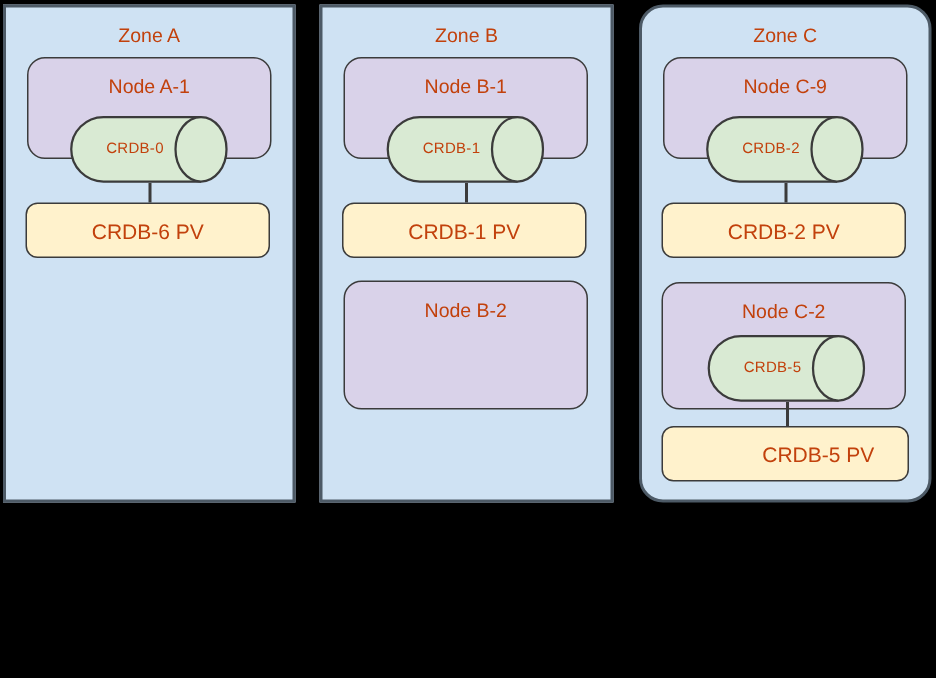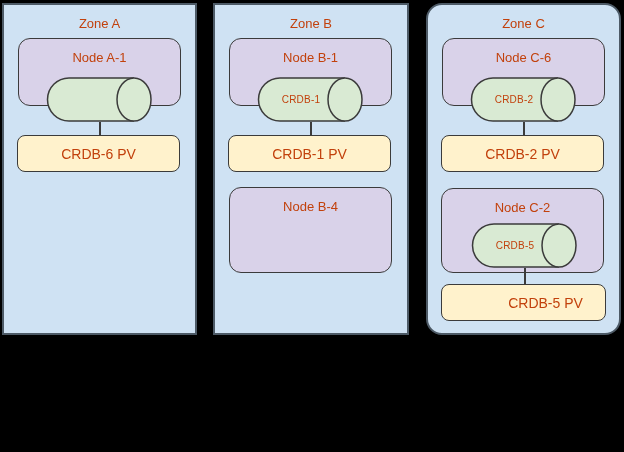--- a/index.html
+++ b/index.html
@@ -101,20 +101,21 @@
   <section class="zone zone--a">
     <div class="zone-label">Zone A</div>
 
     <div class="node nodepos-top">
       <div class="node-label">Node A-1</div>
       <div class="cyl cylpos-top">
         <svg width="106" height="45" viewBox="0 0 106 45">
           <path d="M88 1 H23 A21.5 21.5 0 0 0 23 44 H88" fill="#d9ead3" stroke="#3b3b3b" stroke-width="1.5"></path>
           <ellipse cx="88" cy="22.5" rx="17" ry="21.5" fill="#d9ead3" stroke="#3b3b3b" stroke-width="1.5"></ellipse>
         </svg>
+        <span class="cyl-label">CRDB-0</span>
       </div>
     </div>
 
     <div class="conn connpos-top"></div>
 
     <div class="pv pvpos-top">
       <span>CRDB-6 PV</span>
     </div>
   </section>
 
@@ -132,29 +133,29 @@
       </div>
     </div>
 
     <div class="conn connpos-top"></div>
 
     <div class="pv pvpos-top">
       <span>CRDB-1 PV</span>
     </div>
 
     <div class="node nodepos-2b">
-      <div class="node-label">Node B-4</div>
+      <div class="node-label">Node B-2</div>
     </div>
   </section>
 
   <section class="zone zone--c">
     <div class="zone-label">Zone C</div>
 
     <div class="node nodepos-top">
-      <div class="node-label">Node C-6</div>
+      <div class="node-label">Node C-9</div>
       <div class="cyl cylpos-top">
         <svg width="106" height="45" viewBox="0 0 106 45">
           <path d="M88 1 H23 A21.5 21.5 0 0 0 23 44 H88" fill="#d9ead3" stroke="#3b3b3b" stroke-width="1.5"></path>
           <ellipse cx="88" cy="22.5" rx="17" ry="21.5" fill="#d9ead3" stroke="#3b3b3b" stroke-width="1.5"></ellipse>
         </svg>
         <span class="cyl-label">CRDB-2</span>
       </div>
     </div>
 
     <div class="conn connpos-top"></div>

